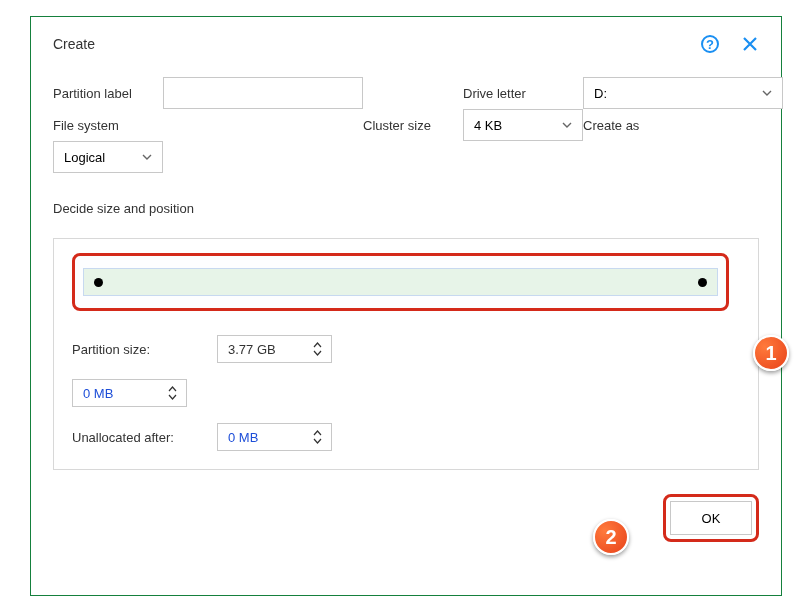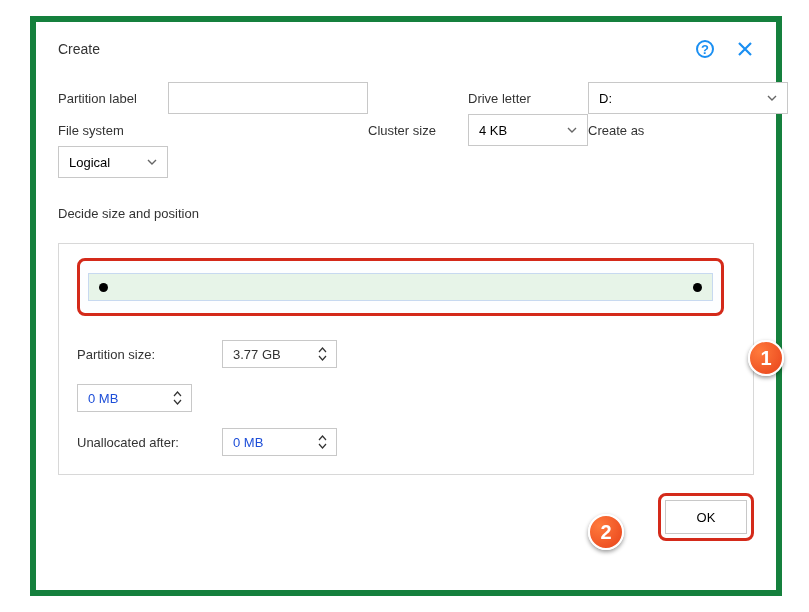--- a/index.html
+++ b/index.html
@@ -1,29 +1,29 @@
 <!DOCTYPE html>
 <html><head>
 <meta charset="utf-8">
 <style>
 *{box-sizing:border-box;margin:0;padding:0;font-family:"Segoe UI",Arial,sans-serif}
 body{background:#fff;width:809px;height:612px;position:relative}
-.dialog{position:absolute;left:30px;top:16px;width:752px;height:580px;border:6px solid #15803d;background:#fff;padding:18px 22px 16px 22px}
+.dialog{position:absolute;left:30px;top:16px;width:752px;height:580px;border:1px solid #15803d;background:#fff;padding:18px 22px 16px 22px}
 .titlebar{display:flex;align-items:center;margin-bottom:24px}
 .title{font-size:14px;color:#333}
 .help-icon{margin-left:auto;color:#1a8ff2;font-size:16px;font-weight:bold;width:18px;height:18px;border:2px solid #1a8ff2;border-radius:50%;display:flex;align-items:center;justify-content:center;font-size:13px;cursor:pointer}
 .close-icon{margin-left:22px;color:#1a8ff2;cursor:pointer;width:18px;height:18px;display:flex;align-items:center;justify-content:center}
 .close-icon svg{width:14px;height:14px}
 .form-grid{display:grid;grid-template-columns:110px 200px 100px 120px 200px;align-items:center;margin-bottom:28px}
 .label{font-size:13px;color:#333}
 .gap{}
 .input,.select{height:32px;border:1px solid #c8c8c8;background:#fff;padding:0 10px;font-size:13px;width:100%;display:flex;align-items:center;justify-content:space-between;cursor:pointer}
 .select .chev{width:10px;height:10px}
 .section-title{font-size:13px;color:#333;margin-bottom:22px}
-.position-box{border:1px solid #d8d8d8;padding:14px 29px 18px 18px;margin-bottom:18px}
+.position-box{border:1px solid #d8d8d8;padding:14px 29px 18px 18px;margin-bottom:24px}
 .slider-wrap{border:3px solid #d42a1a;border-radius:8px;padding:12px 8px;background:#fdfeff;margin-bottom:24px;position:relative}
 .slider-track{height:28px;background:#e7f4e8;border:1px solid #c7d9f0;position:relative;display:flex;align-items:center;justify-content:space-between;padding:0 10px}
 .slider-handle{width:9px;height:9px;background:#000;border-radius:50%}
 .size-row{display:flex;align-items:center;margin-bottom:16px}
 .size-row .size-label{width:145px;font-size:13px;color:#333}
 .spinner{width:115px;height:28px;border:1px solid #c8c8c8;display:flex;align-items:center;padding-left:10px;font-size:13px;color:#333;position:relative;background:#fff}
 .spinner.disabled{color:#1d4ed8}
 .spin-btns{position:absolute;right:6px;top:2px;bottom:2px;width:12px;display:flex;flex-direction:column;justify-content:center;gap:2px}
 .spin-btns svg{width:9px;height:6px;cursor:pointer}
 .footer{display:flex;justify-content:flex-end;gap:16px;align-items:center;position:relative}

